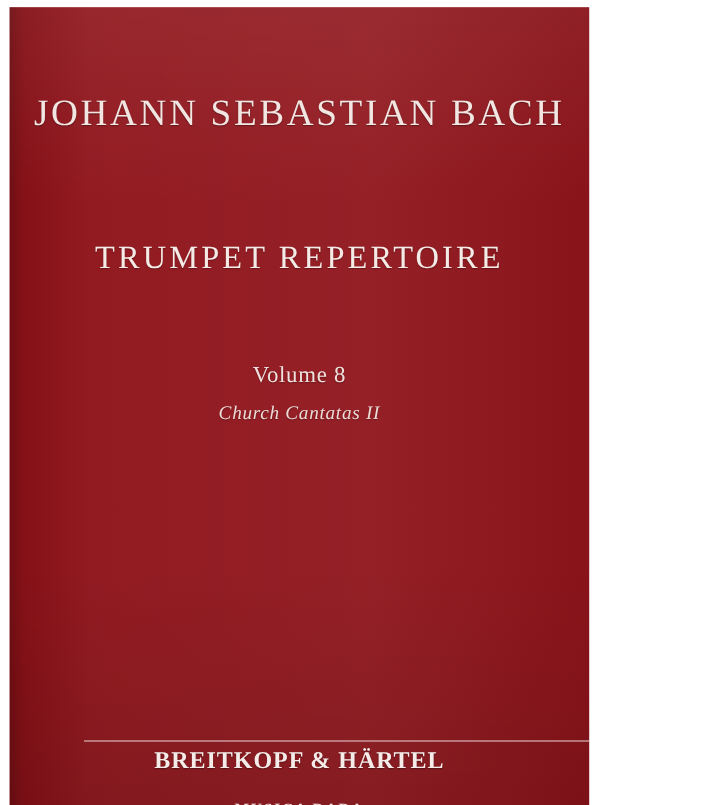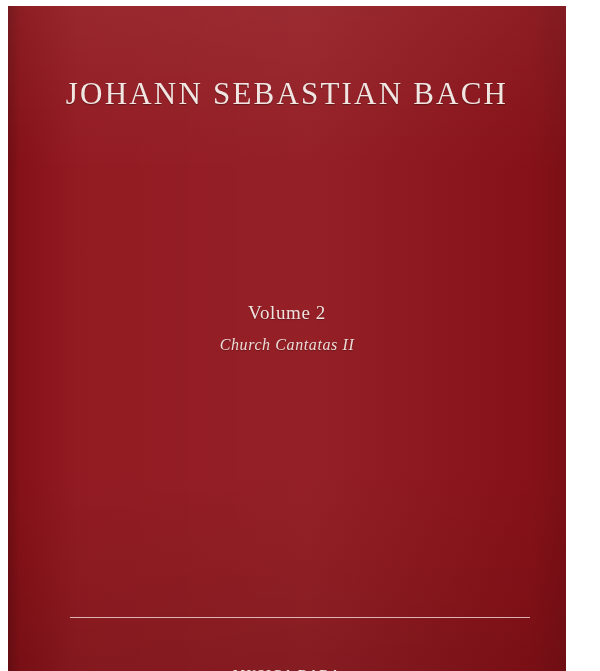--- a/index.html
+++ b/index.html
@@ -19,21 +19,21 @@
     width: 600px;
     height: 671px;
     background: #ffffff;
   }
 
   
   .cover {
     position: absolute;
     left: 8px;
     top: 6px;
-    width: 558px;
+    width: 483px;
     height: 665px;
     background: #8e1219;
     background-image:
       linear-gradient(to right,
         rgba(0,0,0,0.22) 0px,
         rgba(0,0,0,0.06) 12px,
         rgba(255,255,255,0.04) 70px,
         rgba(255,255,255,0.06) 300px,
         rgba(0,0,0,0.05) 520px,
         rgba(0,0,0,0.20) 584px);
@@ -176,27 +176,29 @@
 </head>
 <body>
 
 <div class="page">
   <div class="cover">
     <div class="cover-inner">
 
       <div class="composer">JOHANN SEBASTIAN BACH</div>
 
       <div class="title-block">
+        <div class="title-line2">TRUMPET REPERTOIRE</div>
       </div>
 
-      <div class="volume">Volume 2</div>
+      <div class="volume">Volume 8</div>
 
       <div class="subtitle">Church Cantatas II</div>
 
       <div class="rule"></div>
 
+      <div class="publisher">BREITKOPF &amp; HÄRTEL</div>
 
 
       <div class="imprint">MUSICA RARA</div>
 
     </div>
   </div>
 </div>
 
 </body></html>

